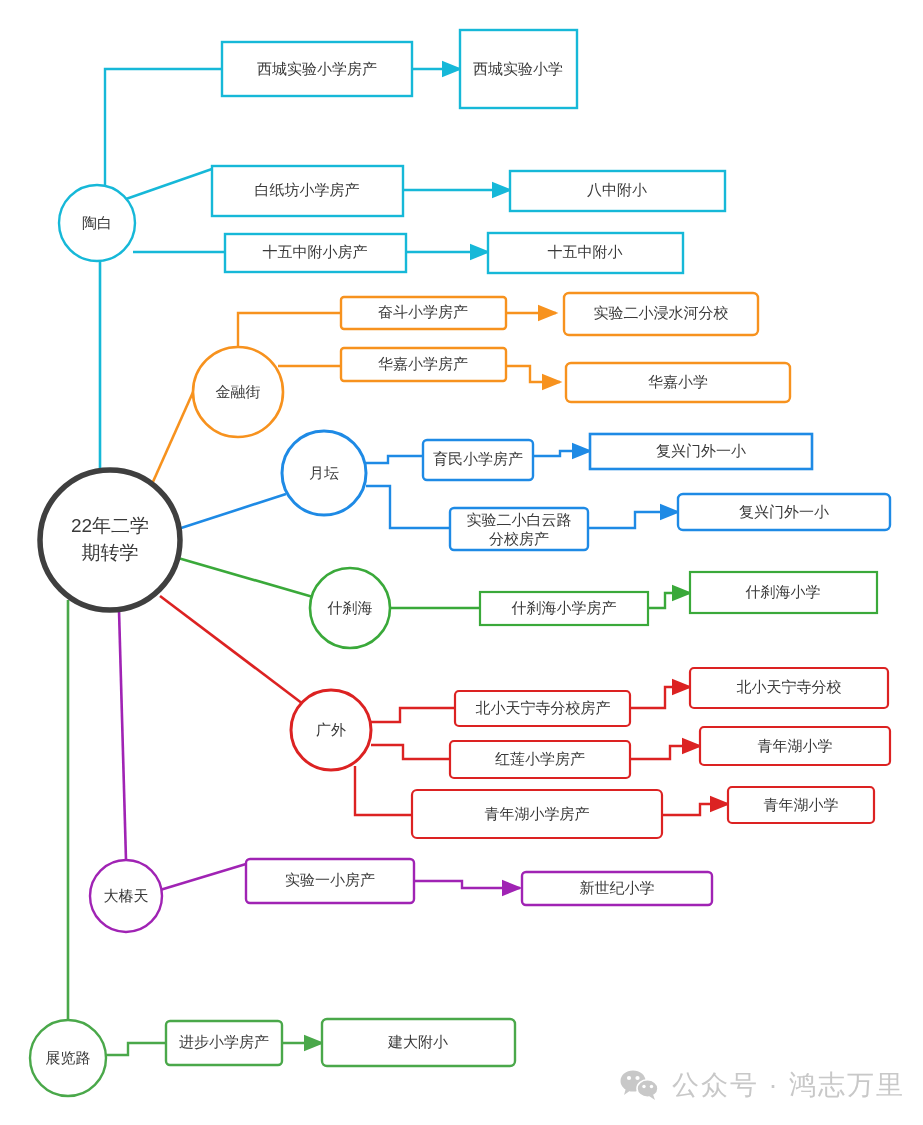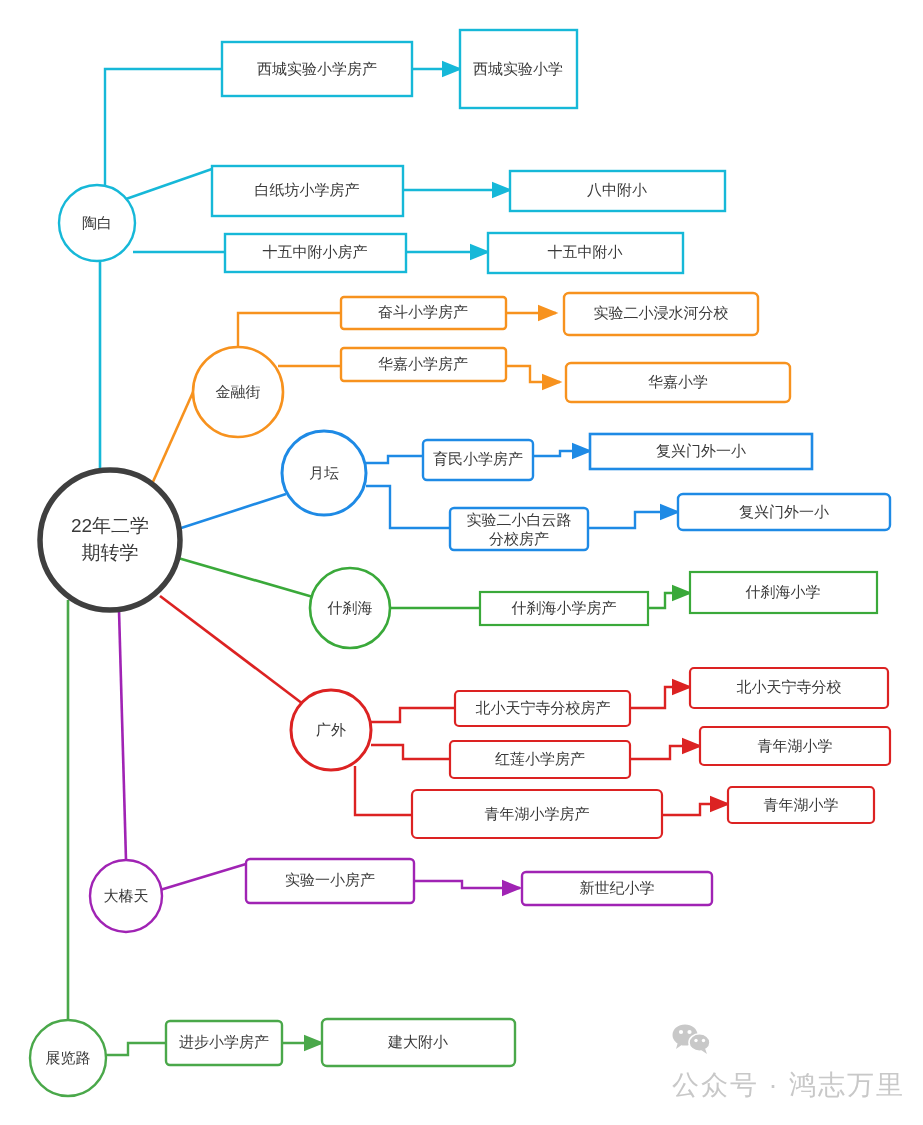--- a/index.html
+++ b/index.html
@@ -3,21 +3,21 @@
 <meta charset="utf-8">
 <style>
   html,body{margin:0;padding:0;background:#ffffff;}
   body{width:923px;height:1125px;font-family:"Liberation Sans","DejaVu Sans",sans-serif;overflow:hidden;}
   #stage{position:relative;width:923px;height:1125px;background:#fff;}
   svg{position:absolute;left:0;top:0;}
   .node-text{font-family:"Liberation Sans","DejaVu Sans",sans-serif;fill:#3a3a3a;text-anchor:middle;dominant-baseline:middle;}
   .lbl-box{font-size:15px;}
   .lbl-circle{font-size:15px;}
   .lbl-root{font-size:19px;}
-  .watermark{position:absolute;right:18px;bottom:22px;display:flex;gap:12px;color:#c8c8c8;font-size:27px;letter-spacing:2px;font-family:"Liberation Sans","DejaVu Sans",sans-serif;flex-direction:column;}
+  .watermark{position:absolute;right:18px;bottom:22px;display:flex;align-items:center;gap:12px;color:#c8c8c8;font-size:27px;letter-spacing:2px;font-family:"Liberation Sans","DejaVu Sans",sans-serif;}
   .wm-icon{width:40px;height:32px;position:relative;}
 </style>
 </head>
 <body>
 
 <div id="stage">
 
 <svg width="923" height="1125" viewBox="0 0 923 1125">
   <defs>
     <marker id="ar-cy" markerWidth="9" markerHeight="9" refX="7.5" refY="4" orient="auto">

